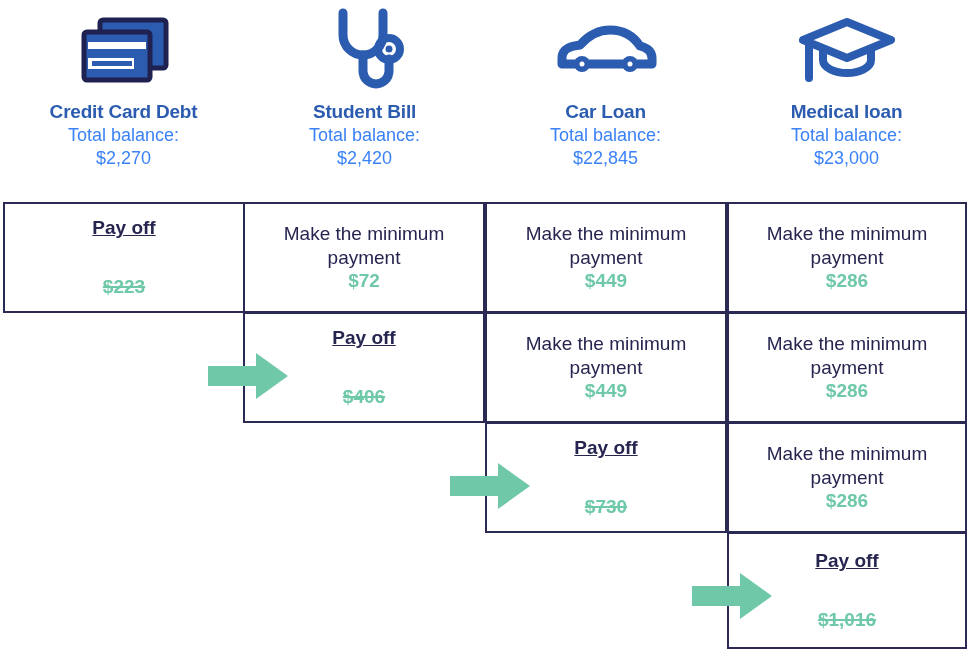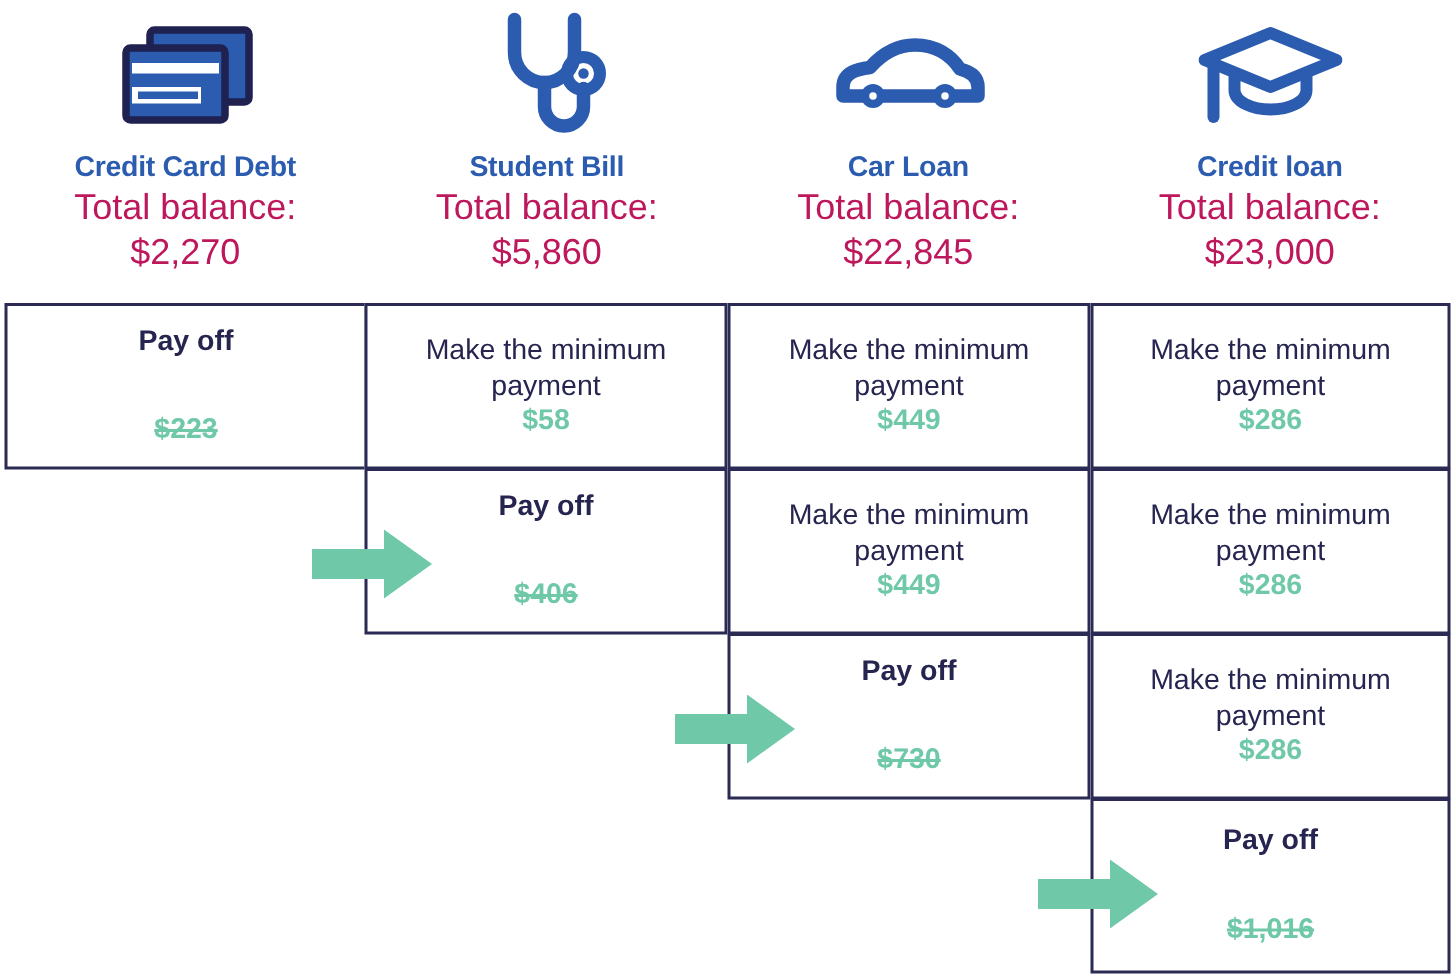--- a/index.html
+++ b/index.html
@@ -51,22 +51,22 @@
     font-size: 19px;
     font-weight: bold;
     color: #2B5CB0;
     line-height: 1.0;
     margin-top: 2px;
     letter-spacing: -0.2px;
     white-space: nowrap;
   }
   .debt-balance-label,
   .debt-balance-value {
-    font-size: 24px;
-    color: #be185d;
+    font-size: 18px;
+    color: #3b82f6;
     line-height: 1.25;
     white-space: nowrap;
   }
   .debt-balance-label { margin-top: 3px; }
 
   
   .cell {
     position: absolute;
     box-sizing: border-box;
     border: 2px solid #2B2A55;
@@ -78,20 +78,21 @@
     text-align: center;
     padding: 4px 8px;
   }
   .cell-action {
     font-size: 19px;
     color: #262550;
     line-height: 1.22;
   }
   .cell-action.payoff {
     font-weight: bold;
+    text-decoration: underline;
   }
   .cell-amount {
     font-size: 19px;
     font-weight: bold;
     color: #6FC9A8;
     line-height: 1.25;
   }
   .cell-amount.struck {
     text-decoration: line-through;
     text-decoration-thickness: 2px;
@@ -141,21 +142,21 @@
           <g fill="none" stroke="#2B5CB0" stroke-width="9" stroke-linecap="round">
             <path d="M24 8 L24 30 A20 20 0 0 0 64 30 L64 8"></path>
             <path d="M44 50 L44 66 A13 13 0 0 0 70 66 L70 54"></path>
           </g>
           <circle cx="70" cy="44" r="11" fill="none" stroke="#2B5CB0" stroke-width="8"></circle>
           <circle cx="70" cy="44" r="3.5" fill="#2B5CB0"></circle>
         </svg>
       </div>
       <div class="debt-title">Student Bill</div>
       <div class="debt-balance-label">Total balance:</div>
-      <div class="debt-balance-value">$5,860</div>
+      <div class="debt-balance-value">$2,420</div>
     </div>
 
     <div class="header-cell">
       <div class="icon-wrap">
         <svg width="104" height="60" viewBox="0 0 104 60">
           <path d="M8 38 C8 28 18 26 26 25 C34 16 44 10 56 10 C70 10 80 17 86 26 C94 28 98 32 98 38 L98 44 L8 44 Z" fill="none" stroke="#2B5CB0" stroke-width="9" stroke-linejoin="round"></path>
           <circle cx="28" cy="44" r="8" fill="#2B5CB0"></circle>
           <circle cx="28" cy="44" r="2.5" fill="#ffffff"></circle>
           <circle cx="76" cy="44" r="8" fill="#2B5CB0"></circle>
           <circle cx="76" cy="44" r="2.5" fill="#ffffff"></circle>
@@ -167,34 +168,34 @@
     </div>
 
     <div class="header-cell">
       <div class="icon-wrap">
         <svg width="96" height="72" viewBox="0 0 96 72">
           <path d="M48 8 L92 26 L48 44 L4 26 Z" fill="none" stroke="#2B5CB0" stroke-width="8" stroke-linejoin="round"></path>
           <path d="M24 33 L24 46 C24 54 36 59 48 59 C60 59 72 54 72 46 L72 33" fill="none" stroke="#2B5CB0" stroke-width="8" stroke-linejoin="round"></path>
           <path d="M10 28 L10 64" fill="none" stroke="#2B5CB0" stroke-width="8" stroke-linecap="round"></path>
         </svg>
       </div>
-      <div class="debt-title">Credit loan</div>
+      <div class="debt-title">Medical loan</div>
       <div class="debt-balance-label">Total balance:</div>
       <div class="debt-balance-value">$23,000</div>
     </div>
 
   </div>
 
   <div class="cell" style="left:3px;  top:202px; width:242px; height:111px;">
     <div class="cell-action payoff">Pay off</div>
     <div class="cell-amount struck">$223</div>
   </div>
   <div class="cell" style="left:243px; top:202px; width:242px; height:111px;">
     <div class="cell-action">Make the minimum payment</div>
-    <div class="cell-amount">$58</div>
+    <div class="cell-amount">$72</div>
   </div>
   <div class="cell" style="left:485px; top:202px; width:242px; height:111px;">
     <div class="cell-action">Make the minimum payment</div>
     <div class="cell-amount">$449</div>
   </div>
   <div class="cell" style="left:727px; top:202px; width:240px; height:111px;">
     <div class="cell-action">Make the minimum payment</div>
     <div class="cell-amount">$286</div>
   </div>
 

